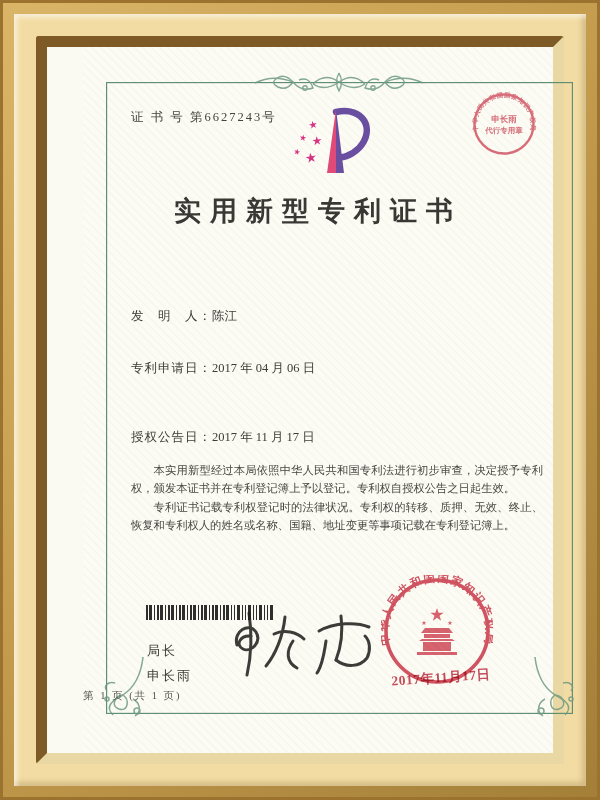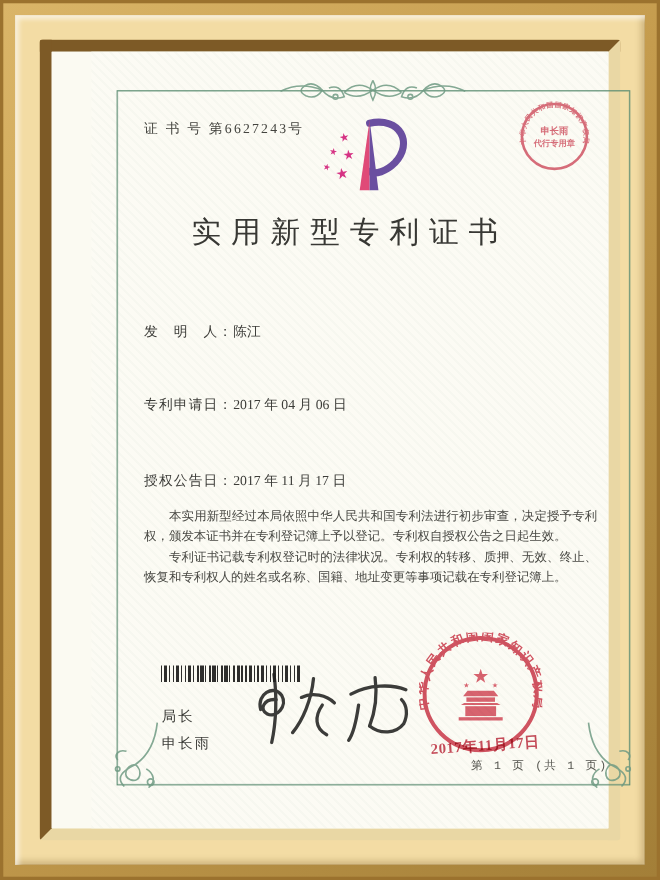--- a/index.html
+++ b/index.html
@@ -16,42 +16,42 @@
       border-color:#7d5a26 #e9d7a4 #e9d7a4 #7d5a26;border-radius:3px;
       background:#fbfaf2;}
   
   .paper{position:absolute;inset:47px;background:#fcfbf4;
          background-image:repeating-linear-gradient(45deg,rgba(110,150,125,.035) 0 2px,transparent 2px 6px);margin-left:36px;}
   .green-border{position:absolute;left:23px;top:35px;width:465px;height:630px;
                 border:1.6px solid #5e8e74;box-shadow:inset 0 0 0 .5px rgba(94,142,116,.35);}
   .certno{position:absolute;left:48px;top:62px;font-size:12.5px;color:#44443f;
           letter-spacing:2px;}
   .title{position:absolute;left:0;top:146px;width:100%;text-align:center;
-         font-size:27px;font-weight:normal;color:#383834;letter-spacing:9px;}
+         font-size:27px;font-weight:bold;color:#383834;letter-spacing:9px;}
   .logo{position:absolute;left:205px;top:58px;}
   .field-row{position:absolute;left:48px;font-size:12.5px;color:#3c3c38;white-space:nowrap;}
   .field-row .lab{letter-spacing:1px;}
   .paras{position:absolute;left:48px;top:414px;width:412px;font-size:11.3px;
          color:#474742;line-height:1.62;text-align:justify;}
   .paras p{margin:0;text-indent:2em;}
   .barcode{position:absolute;left:63px;top:558px;width:128px;height:15px;
     background:
       repeating-linear-gradient(90deg,#2e2e2c 0 1.5px,transparent 1.5px 3px,
         #2e2e2c 3px 6px,transparent 6px 7.5px,#2e2e2c 7.5px 8.5px,transparent 8.5px 11px);}
   .director{position:absolute;left:64px;top:592px;font-size:13px;color:#3c3c38;
             letter-spacing:2px;line-height:1.9;}
   .sig{position:absolute;left:138px;top:560px;}
   .seal{position:absolute;mix-blend-mode:multiply;}
   .seal-big{left:298px;top:528px;}
   .seal-small{left:388px;top:44px;}
   .seal-date{position:absolute;left:288px;top:622px;width:140px;text-align:center;
              font-size:13.5px;font-weight:bold;color:#c23a4c;letter-spacing:.5px;
              transform:rotate(-4deg);opacity:.9;mix-blend-mode:multiply;}
-  .footer{position:absolute;left:0;top:642px;width:100%;text-align:right;
-          font-size:10.5px;color:#55554f;letter-spacing:2px;font-family:Liberation Mono, monospace;}
+  .footer{position:absolute;left:0;top:642px;width:100%;text-align:left;
+          font-size:10.5px;color:#55554f;letter-spacing:2px;}
   .orn{position:absolute;pointer-events:none;}
   .orn-top{left:170px;top:21px;}
   .orn-bl{left:14px;top:608px;}
   .orn-br{left:446px;top:608px;}
 </style>
 </head>
 <body>
 
 <div class="stage">
   <div class="f1"></div>
@@ -113,21 +113,21 @@
         <use href="#star" transform="translate(9,47) scale(3.2) rotate(14)"></use>
         <use href="#star" transform="translate(23,53) scale(5.4) rotate(-10)"></use>
       </g>
       <path d="M48,7 C76,1 88,25 71,43 C63,51 53,54 48,51" fill="none" stroke="#6a4fa0" stroke-width="6.5" stroke-linecap="round"></path>
       <polygon points="48,4 39,68 48,68" fill="#e04a78"></polygon>
       <polygon points="48,4 48,68 56,68" fill="#6a4fa0"></polygon>
     </svg>
 
     <div class="title">实用新型专利证书</div>
 
-    <div class="field-row" style="top:246px">
+    <div class="field-row" style="top:261px">
       <span class="lab">发　明　人：</span><span>陈江</span>
     </div>
     <div class="field-row" style="top:313px">
       <span class="lab">专利申请日：</span><span>2017 年 04 月 06 日</span>
     </div>
     <div class="field-row" style="top:382px">
       <span class="lab">授权公告日：</span><span>2017 年 11 月 17 日</span>
     </div>
 
     <div class="paras">

